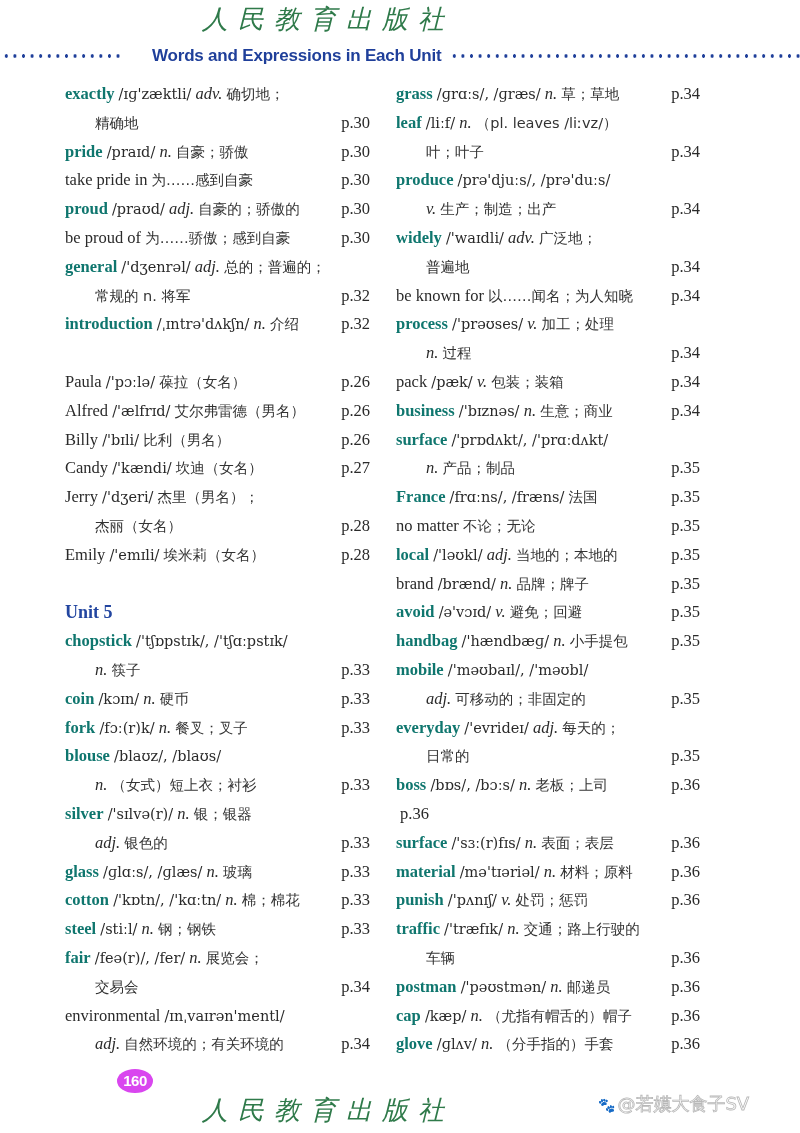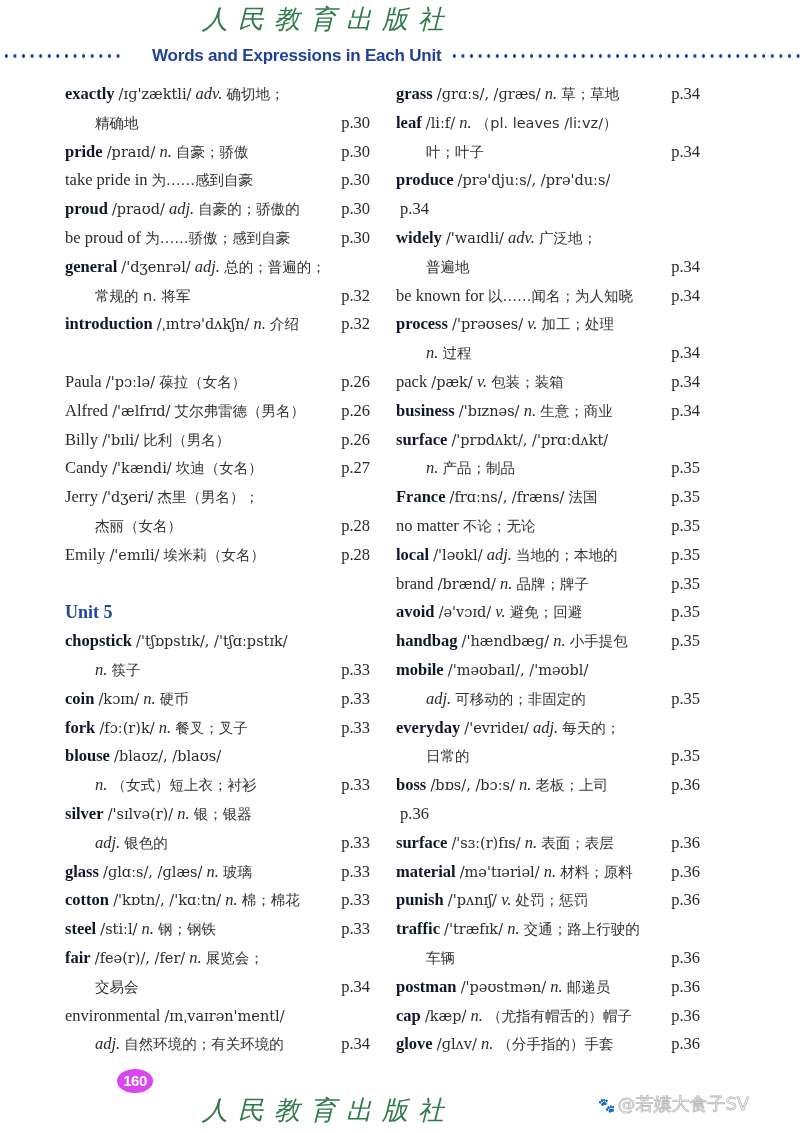--- a/index.html
+++ b/index.html
@@ -19,21 +19,21 @@
   .header-title { font-family:"Liberation Sans","DejaVu Sans",sans-serif; font-weight:bold;
                   color:#1f3f9a; font-size:17px; padding:0 8px; white-space:nowrap; letter-spacing:-0.2px;margin-left:24px; }
   .col { position:absolute; top:80px; }
   .col.left { left:65px; width:305px; }
   .col.right { left:396px; width:304px; }
   .row { height:28.8px; line-height:28.8px; display:flex; justify-content:space-between;
          font-size:16.5px; white-space:nowrap; }
   .row .txt { overflow:visible; }
   .row.indent .txt { padding-left:30px; }
   .row .pg { flex:0 0 auto; margin-left:4px; }
-  .w { font-weight:bold; color:#0f172a; }
+  .w { font-weight:bold; color:#0f766e; }
   .ph { font-family:"DejaVu Serif",serif; font-size:14.5px;text-align:right; }
   .pos { font-style:italic; }
   .cn { font-family:"DejaVu Sans",sans-serif; font-size:14.5px; color:#333; }
   .unit-title { color:#2346a0; font-weight:bold; font-size:18px; }
   .spacer { height:28.8px; }
   .page-badge { position:absolute; left:117px; top:1069px; width:36px; height:24px;
                 border-radius:50%; background:#d946ef; color:#fff;
                 font-family:"Liberation Sans","DejaVu Sans",sans-serif; font-weight:bold;
                 font-size:15px; text-align:center; line-height:24px; letter-spacing:-0.5px; }
   .watermark { position:absolute; left:598px; top:1092px; font-family:"DejaVu Sans",sans-serif;
@@ -193,20 +193,21 @@
     </div>
     <div class="row indent">
       <span class="txt"><span class="cn">叶；叶子</span></span>
       <span class="pg">p.34</span>
     </div>
     <div class="row">
       <span class="txt"><span class="w">produce</span> <span class="ph">/prə'djuːs/, /prə'duːs/</span> </span>
       <span class="pg"></span>
     </div>
     <div class="row indent">
+      <span class="txt"><span class="pos">v.</span> <span class="cn">生产；制造；出产</span></span>
       <span class="pg">p.34</span>
     </div>
     <div class="row">
       <span class="txt"><span class="w">widely</span> <span class="ph">/'waɪdli/</span> <span class="pos">adv.</span> <span class="cn">广泛地；</span></span>
       <span class="pg"></span>
     </div>
     <div class="row indent">
       <span class="txt"><span class="cn">普遍地</span></span>
       <span class="pg">p.34</span>
     </div>

